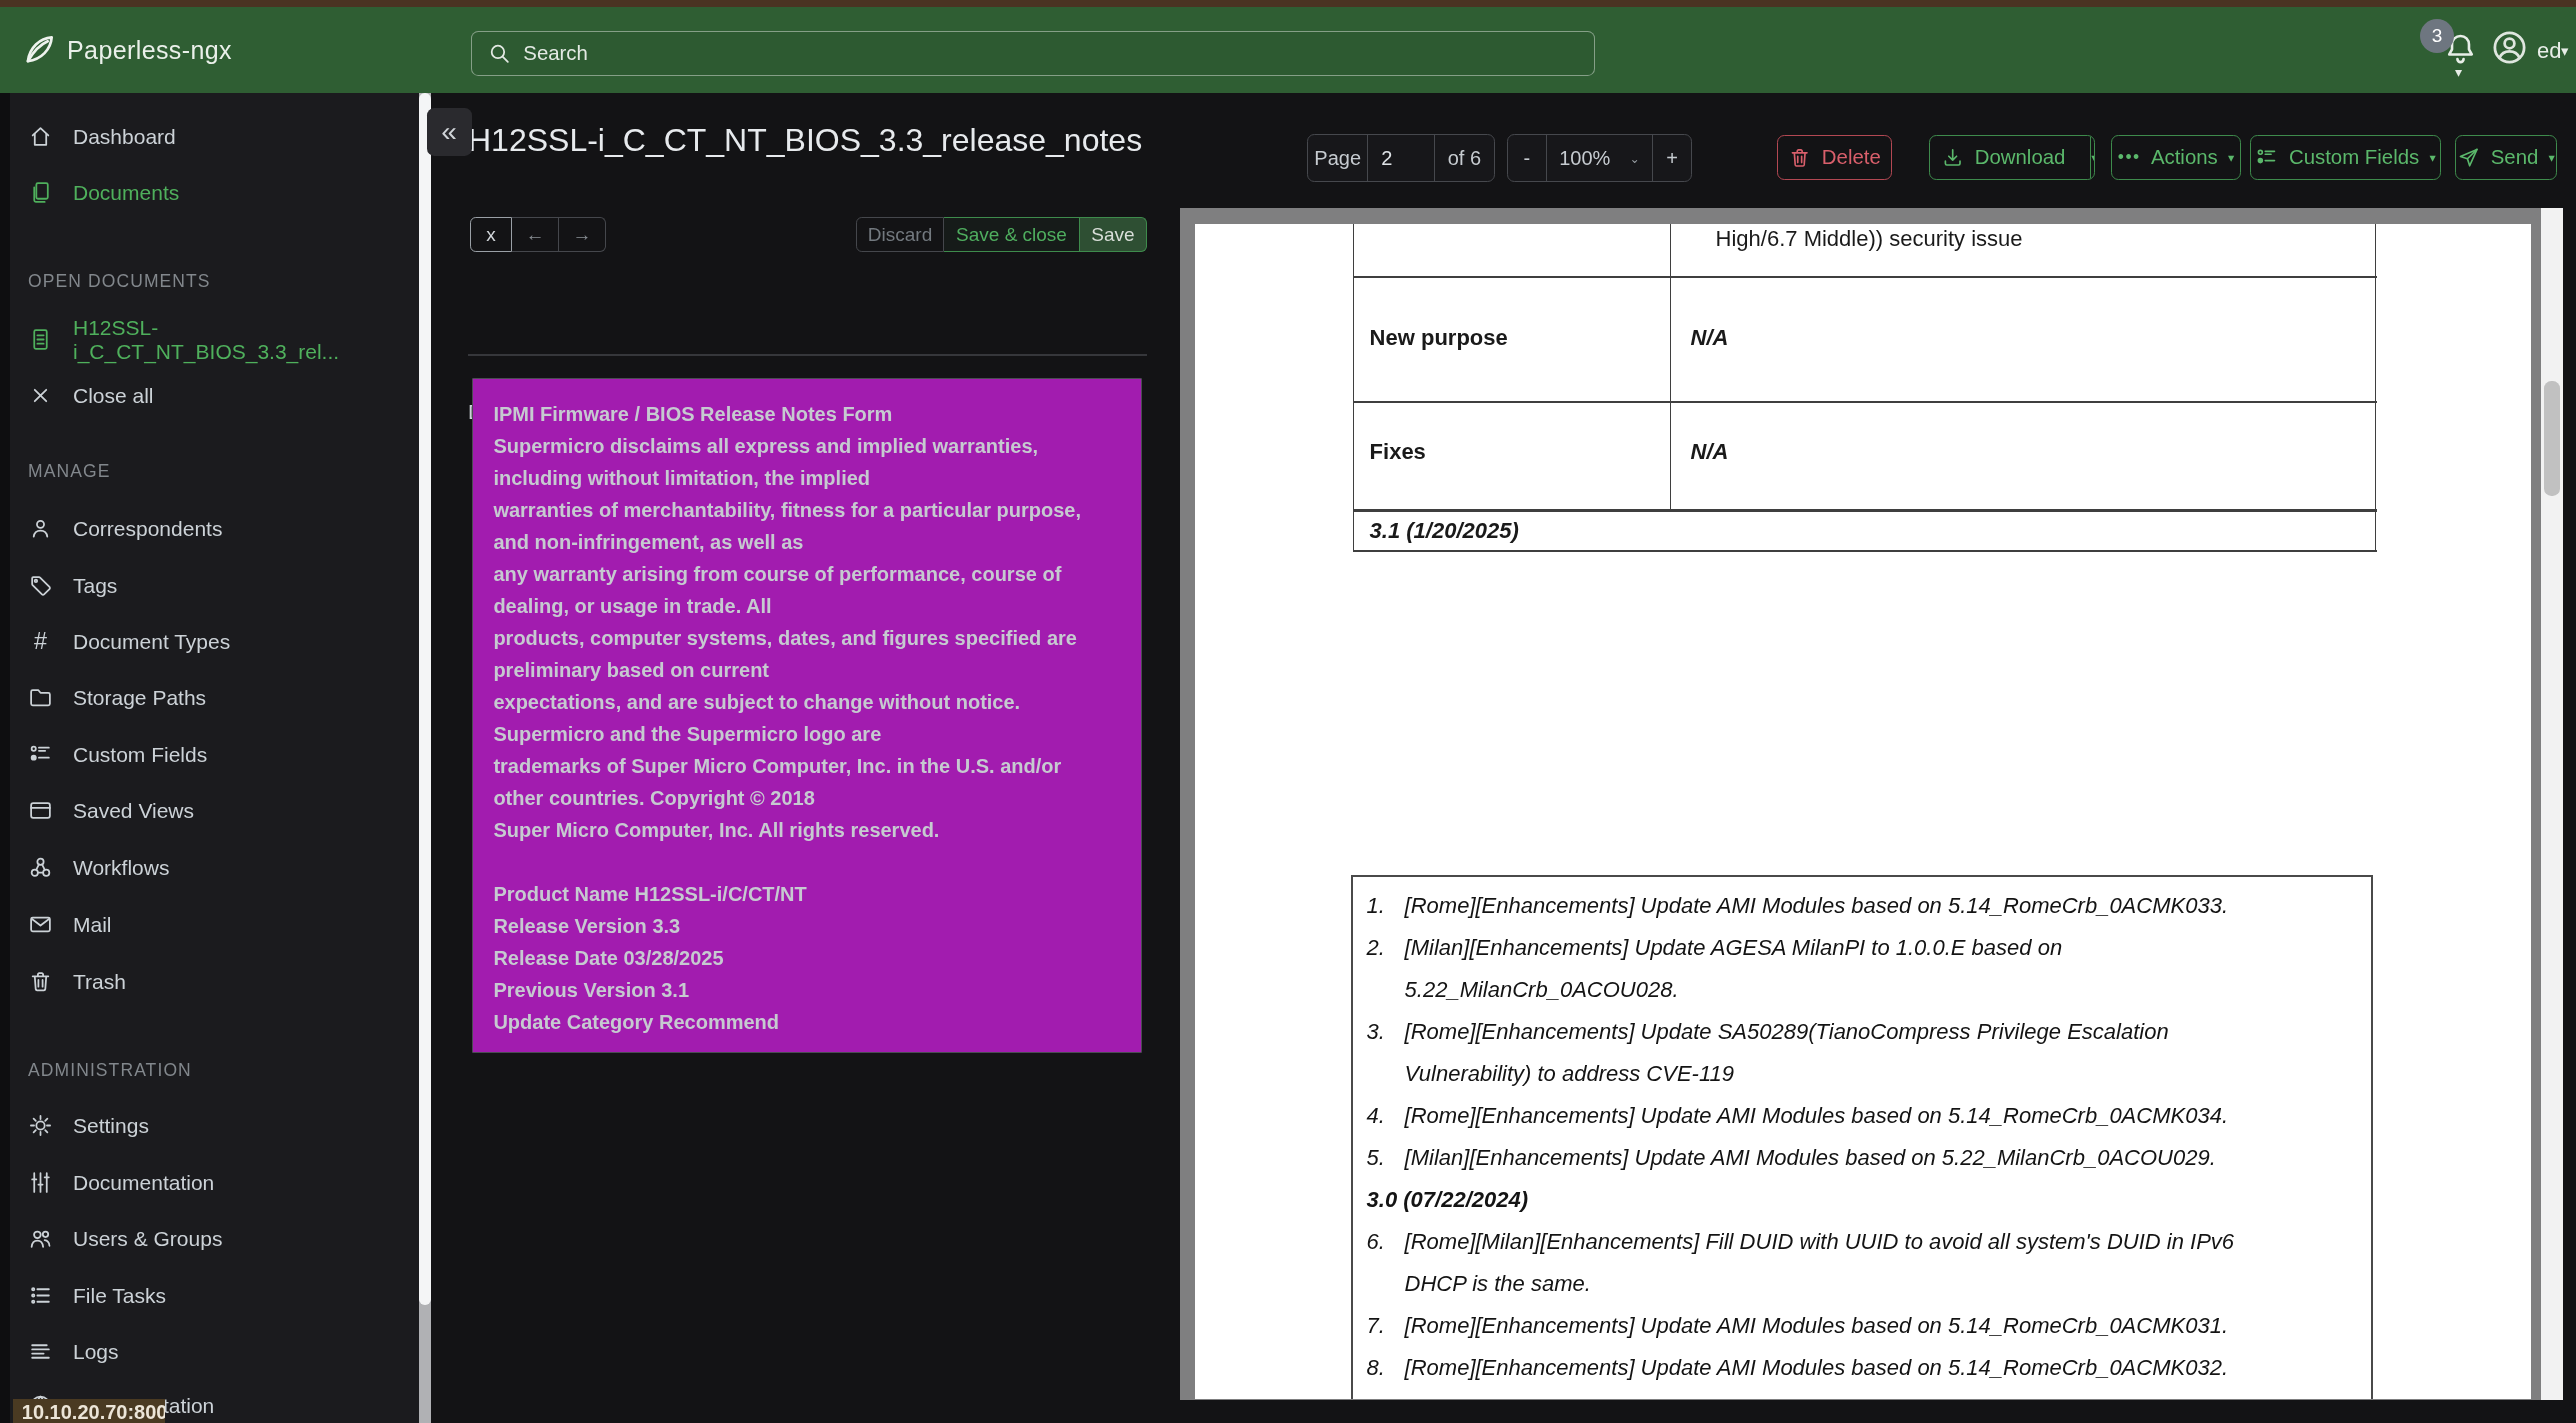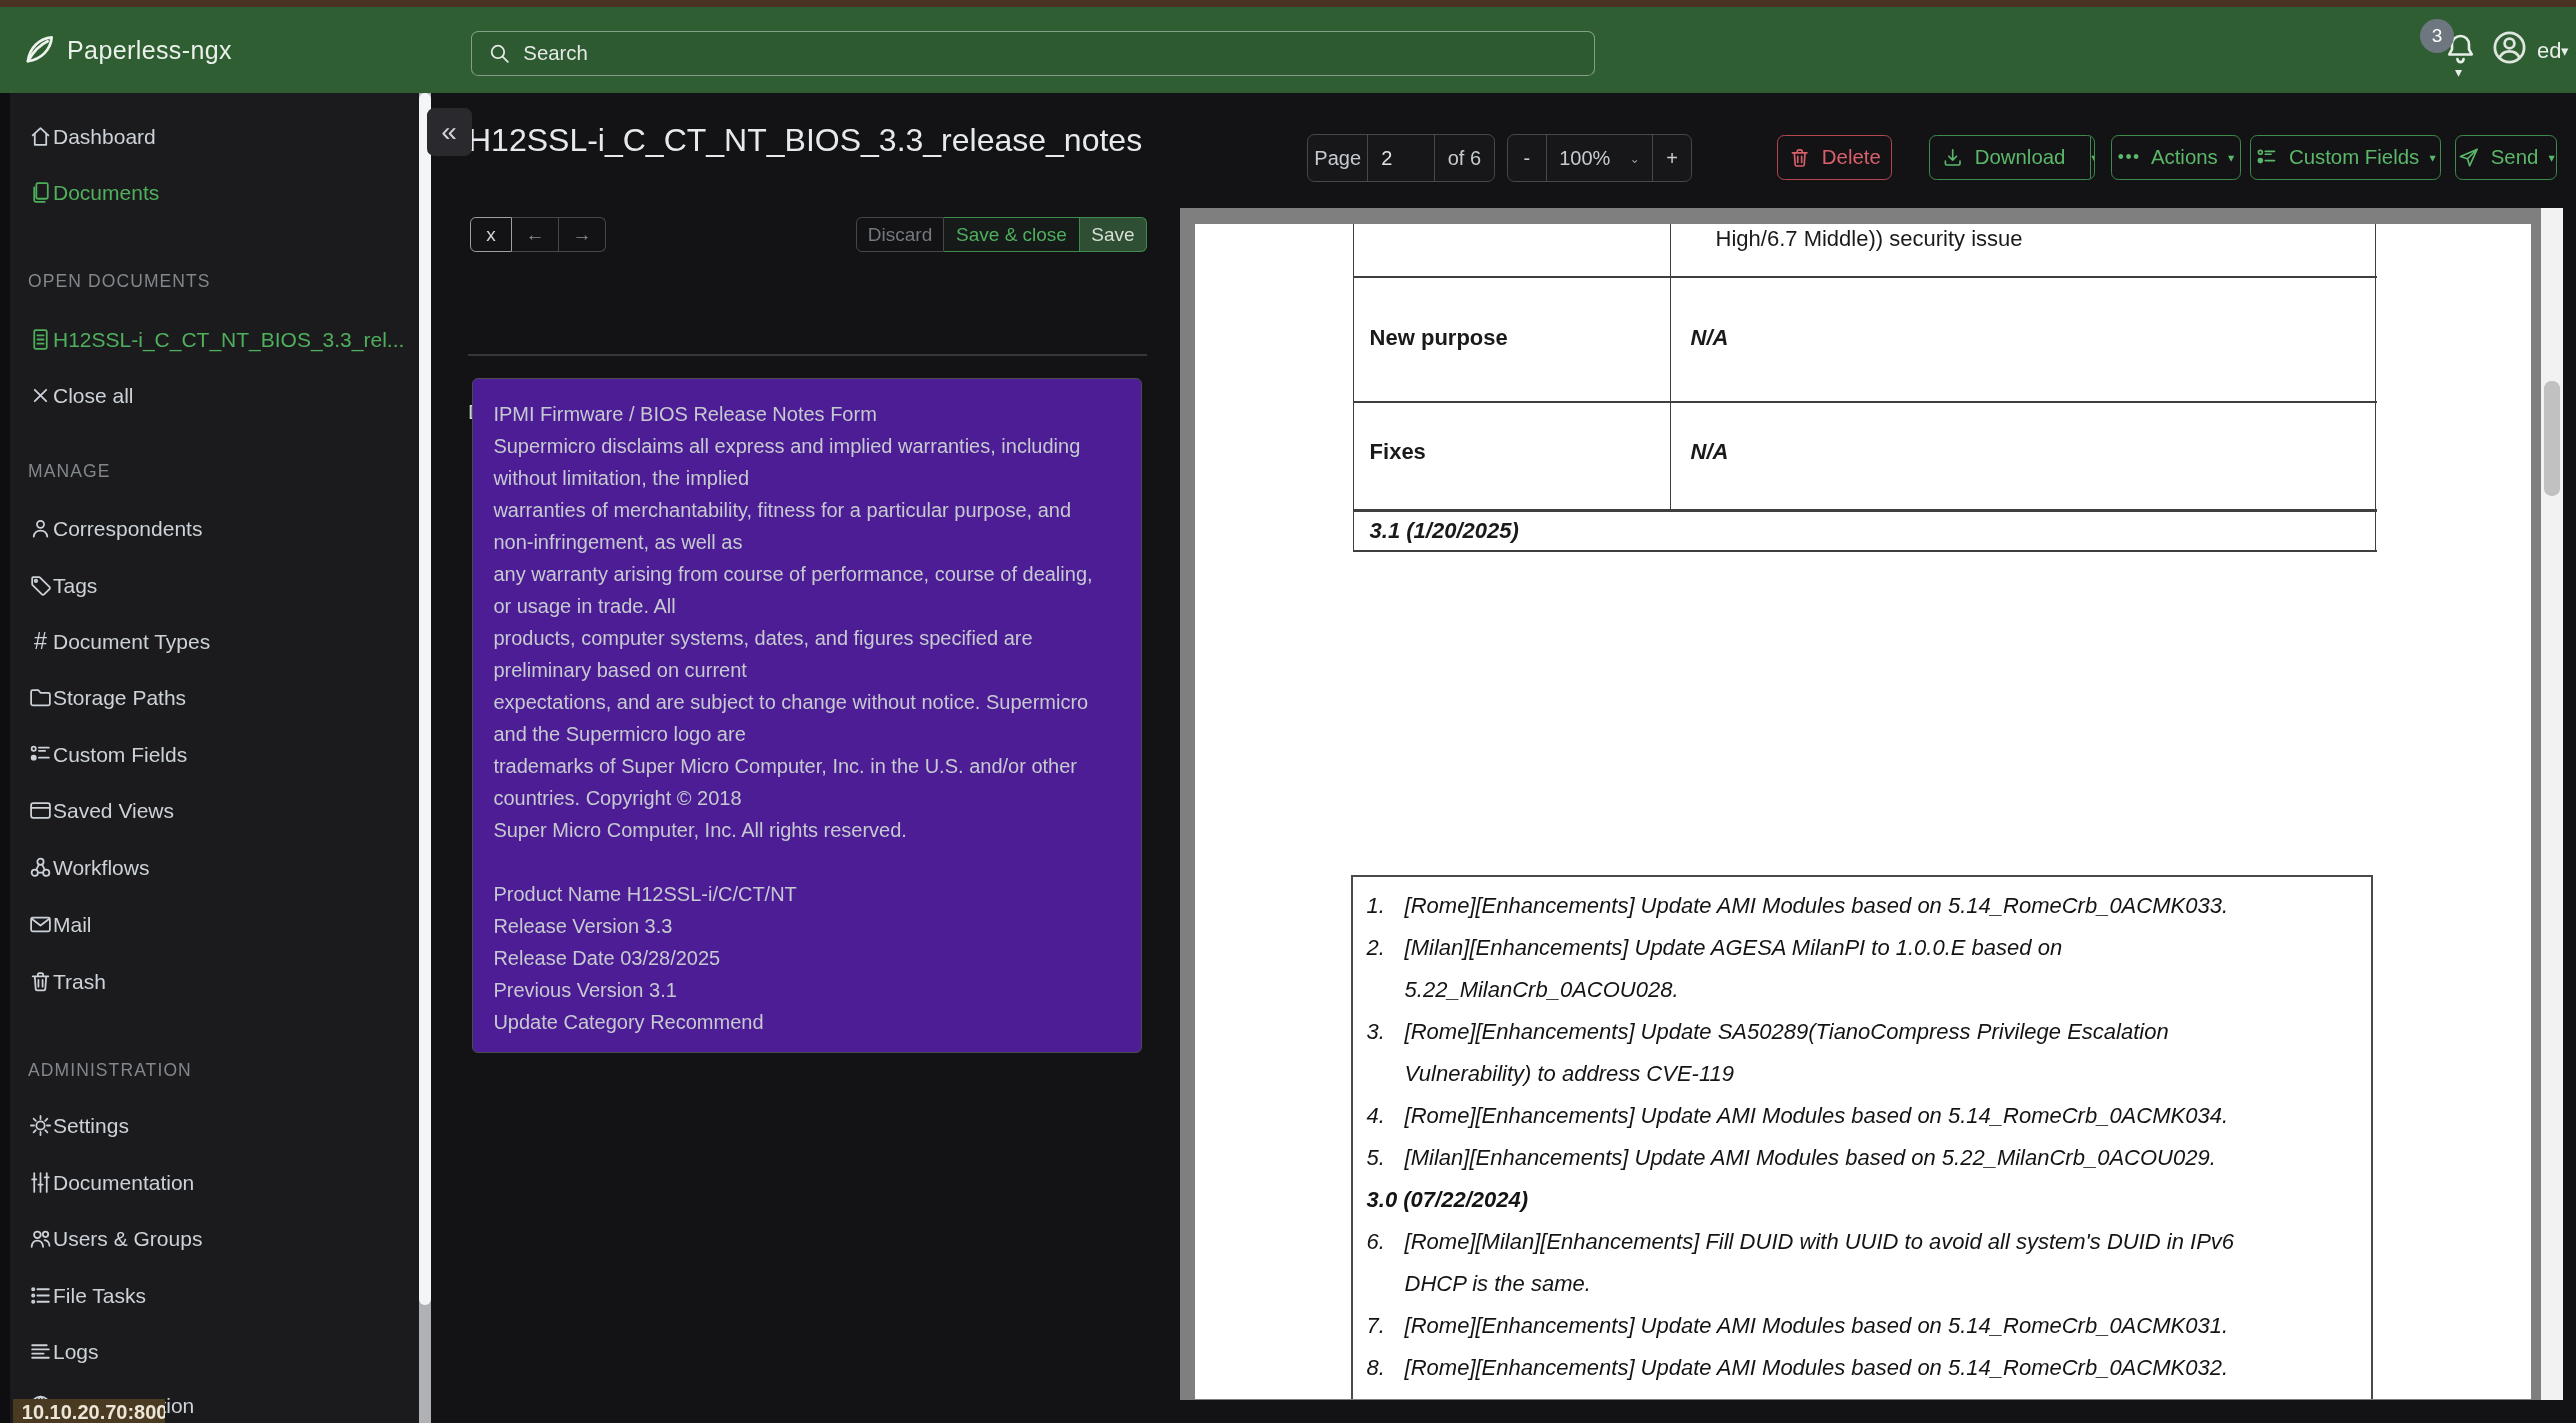--- a/index.html
+++ b/index.html
@@ -27,21 +27,21 @@
   .nav-avatar { position:absolute; left:2490px; top:20.4px; width:39px; height:39px; color:#dfe6df; }
   .nav-user { position:absolute; left:2537px; top:31px; font-size:22px; color:#e8eee8; }
   .nav-caret { position:absolute; left:2561px; top:35px; font-size:14.6px; color:#e8eee8; }
 
   
   .sidebar { position:absolute; left:0; top:93px; width:431px; height:1330px; background:#1b1b1e; }
   .sidebar-edge { position:absolute; left:0; top:0; width:10.2px; height:100%; background:#0e0e10; }
   .side-scroll { position:absolute; left:419px; top:0; width:11.7px; height:100%; background:#b0b1b4; }
   .side-scroll-thumb { position:absolute; left:0; top:0; width:100%; height:1212px; background:#f4f5f6; border-radius:5.8px; }
   .side-item { position:absolute; left:0; width:409px; height:47px; display:flex; align-items:center;
-    padding-left:28px; gap:0; color:#ccd2d7; font-size:21px; }
+    padding-left:28px; gap:20px; color:#ccd2d7; font-size:21px; }
   .side-item .icn, .side-item .hash { width:25px; height:25px; flex:0 0 25px; }
   .side-item .hash { font-size:23.4px; color:inherit; text-align:center; line-height:25px; font-style:normal; }
   .side-item.active { color:#4fb05c; }
   .side-head { position:absolute; left:28px; color:#82878c; font-size:17.5px; letter-spacing:1.1px; }
 
   
   .main { position:absolute; left:431px; top:93px; right:0; bottom:0; background:#131315; }
   .collapse-btn { position:absolute; left:-4.4px; top:14.6px; width:45px; height:48px; background:#2a2a2e;
     border-radius:7.3px; color:#d0d4d8; font-size:28px; display:flex; align-items:center; justify-content:center; z-index:5; }
   .doc-title { position:absolute; left:37px; top:29px; font-size:32px; font-weight:500; color:#e7eaed; }
@@ -72,23 +72,23 @@
   .mini.x-btn { border-color:#9aa0a6; color:#d2d6da; border-radius:5.8px 0 0 5.8px; }
   .mini.discard { color:#73797f; }
   .mini.save-close { border-color:#3e8b4c; color:#4fae5f; background:rgba(79,174,95,.06); }
   .mini.save { border-color:#3e8b4c; background:#2e4f33; color:#d9ded9; }
 
   .editor-divider { position:absolute; left:37px; top:261px; width:679px; height:1.5px; background:#36373b; }
   .tabs { position:absolute; left:37px; top:307px; display:flex; gap:34px; font-size:21px; color:#ccd2d7; }
   .tab { padding-bottom:11.7px; }
   .tab.active { color:#4cae5c; border-bottom:4.4px solid #4cae5c; }
 
-  .content-area { position:absolute; left:41px; top:285px; width:670px; height:675px; background:#4c1d95;
-    border:1.5px solid #4a4c52; border-radius:6px; padding:19px 34px 19px 20.4px; overflow:hidden;
-    font-size:20px; line-height:32px; color:#c6cad0; white-space:pre-wrap; }
+  .content-area { position:absolute; left:41px; top:285px; width:670px; height:675px; background:#a21caf;
+    border:1.5px solid #4a4c52; border-radius:1px; padding:19px 34px 19px 20.4px; overflow:hidden;
+    font-size:20px; line-height:32px; color:#c6cad0; white-space:pre-wrap;font-weight:bold; }
   .content-scroll { position:absolute; left:1066px; top:286px; width:11.7px; height:672px; background:#f2f2f3; border-radius:0 5.8px 5.8px 0; }
   .content-scroll-thumb { position:absolute; left:0.7px; top:2.9px; width:10.2px; height:82px; background:#c4c4c6; border-radius:5.1px; }
   .resize-handle { position:absolute; left:1050px; top:938px; width:19px; height:19px; color:#85888c; }
 
   
   .preview { position:absolute; left:1180px; top:208px; width:1383px; height:1192px; background:#7f7f80; overflow:hidden; }
   .pv-scroll { position:absolute; right:0; top:0; width:22px; height:100%; background:#f2f2f2; }
   .pv-thumb { position:absolute; left:2.9px; top:173px; width:16px; height:115px; background:#c1c1c1; border-radius:7.3px; }
   .page { position:absolute; left:14.6px; width:1336px; background:#ffffff; overflow:hidden; }
   .page1 { top:16px; height:636px; }

